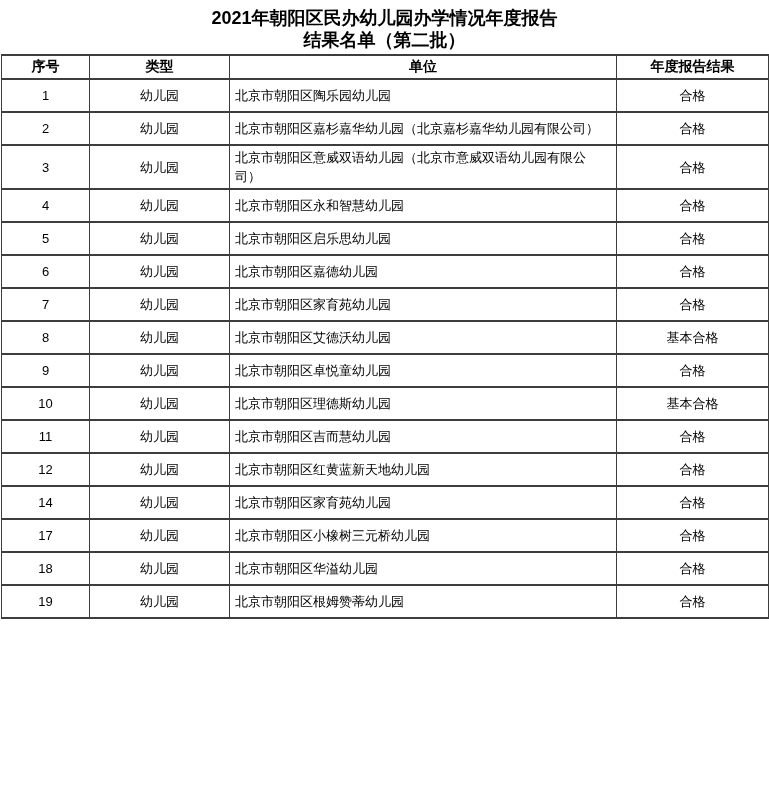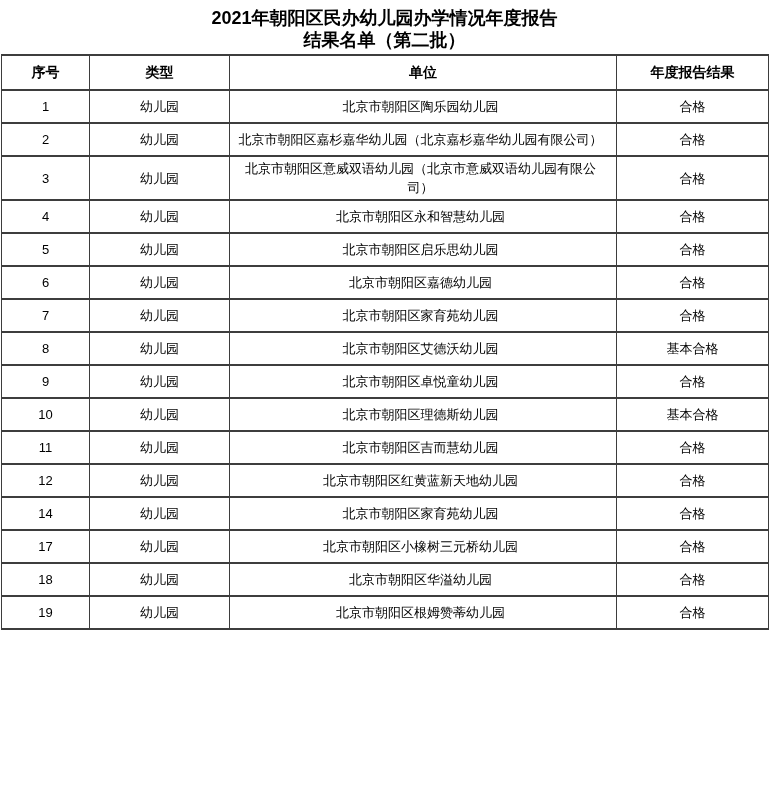--- a/index.html
+++ b/index.html
@@ -30,33 +30,33 @@
     border-left: 1px solid #3d3d3d;
     border-right: 1px solid #3d3d3d;
     border-top: 2px solid #3d3d3d;
     border-bottom: 2px solid #3d3d3d;
     vertical-align: middle;
     overflow: hidden;
   }
   table.report th {
     font-size: 14px;
     font-weight: bold;
-    height: 35px;
+    height: 24px;
     text-align: center;
     padding: 2px 3px;
   }
   table.report td {
     font-size: 13px;
     height: 33px;
     line-height: 19px;
     text-align: center;
     padding: 2px 4px;
   }
   table.report td.c-unit {
-    text-align: center;
+    text-align: left;
     padding: 2px 10px 2px 5px;
     word-break: break-word;
   }
 </style>
 </head>
 <body>
 
 <div class="page">
 
   <div class="title-block">

